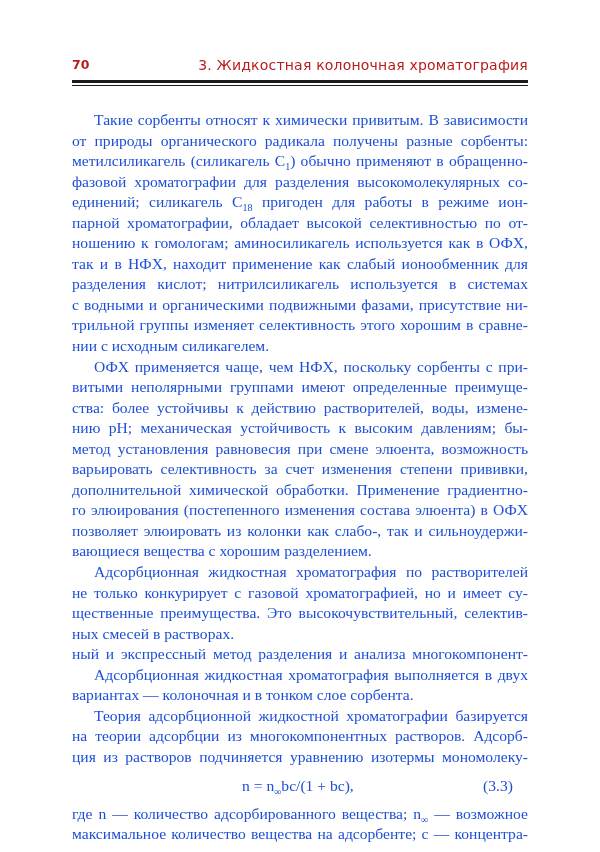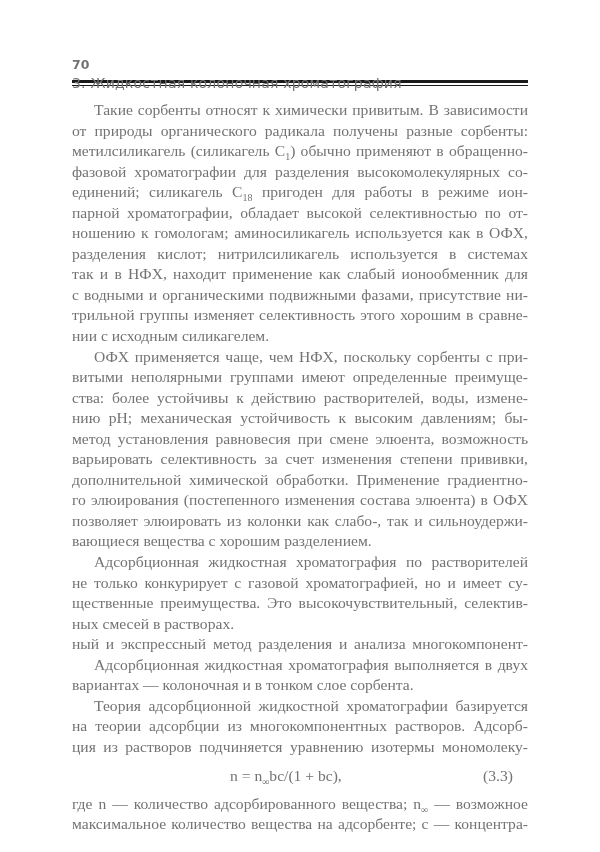--- a/index.html
+++ b/index.html
@@ -3,42 +3,42 @@
 <meta charset="utf-8">
 <style>
   html, body { margin: 0; padding: 0; }
   body {
     width: 600px; height: 852px; background: #ffffff; position: relative; overflow: hidden;
     color: #2a2a2a;
   }
   .page { position: absolute; left: 72px; top: 56px; width: 456px; }
   .running-head {
     display: flex; justify-content: space-between; 
-    font-family: "DejaVu Sans", sans-serif; font-size: 12.5px; color: #737373;
-    height: 18px; line-height: 18px; flex-direction: column;
+    font-family: "DejaVu Sans", sans-serif; font-size: 12.5px; color: #b91c1c;
+    height: 18px; line-height: 18px;
   }
   .running-head .page-num { font-weight: bold; font-size: 12.5px; }
   .running-head .chapter { letter-spacing: 0.2px; font-size: 14px; }
   .rule-thick { height: 3px; background: #1a1a1a; margin-top: 6px; }
   .rule-thin { height: 1px; background: #1a1a1a; margin-top: 2px; }
   .body-text {
-    margin-top: 14px;
+    margin-top: 24px;
     font-family: "Liberation Serif", "DejaVu Serif", serif;
-    font-size: 15.6px; line-height: 20.55px; color: #737373;
+    font-size: 15.6px; line-height: 20.55px; color: #1d4ed8;
     text-align: justify; hyphens: manual;
   }
   .ln { display: block; text-align: justify; text-align-last: justify; white-space: nowrap; }
   .ln.last { text-align-last: left; }
   .ln.indent { padding-left: 22px; }
   .it { }
   .formula {
     position: relative; height: 32px; line-height: 32px; margin: 2px 0 2px 0;
     font-family: "Liberation Serif", "DejaVu Serif", serif; font-size: 15.6px;
   }
-  .formula .expr { position: absolute; left: 158px; top: 0; }
+  .formula .expr { position: absolute; left: 170px; top: 0; }
   .formula .eqnum { position: absolute; right: 15px; top: 0; }
   sub { font-size: 10px; line-height: 0; }
 </style>
 </head>
 <body>
 
 <div class="page">
   <div class="running-head">
     <span class="page-num">70</span>
     <span class="chapter">3. Жидкостная колоночная хроматография</span>
@@ -49,22 +49,22 @@
   <div class="body-text">
 
     <div>
       <span class="ln indent">Такие сорбенты относят к химически привитым. В зависимости</span>
       <span class="ln">от природы органического радикала получены разные сорбенты:</span>
       <span class="ln"><span>метилсиликагель (силикагель C</span><sub>1</sub><span>) обычно применяют в обращенно-</span></span>
       <span class="ln">фазовой хроматографии для разделения высокомолекулярных со-</span>
       <span class="ln"><span>единений; силикагель C</span><sub>18</sub><span> пригоден для работы в режиме ион-</span></span>
       <span class="ln">парной хроматографии, обладает высокой селективностью по от-</span>
       <span class="ln">ношению к гомологам; аминосиликагель используется как в ОФХ,</span>
+      <span class="ln">так и в НФХ, находит применение как слабый ионообменник для</span>
       <span class="ln">разделения кислот; нитрилсиликагель используется в системах</span>
-      <span class="ln">так и в НФХ, находит применение как слабый ионообменник для</span>
       <span class="ln">с водными и органическими подвижными фазами, присутствие ни-</span>
       <span class="ln">трильной группы изменяет селективность этого хорошим в сравне-</span>
       <span class="ln last">нии с исходным силикагелем.</span>
     </div>
 
     <div>
       <span class="ln indent">ОФХ применяется чаще, чем НФХ, поскольку сорбенты с при-</span>
       <span class="ln">витыми неполярными группами имеют определенные преимуще-</span>
       <span class="ln">ства: более устойчивы к действию растворителей, воды, измене-</span>
       <span class="ln">нию pH; механическая устойчивость к высоким давлениям; бы-</span>

